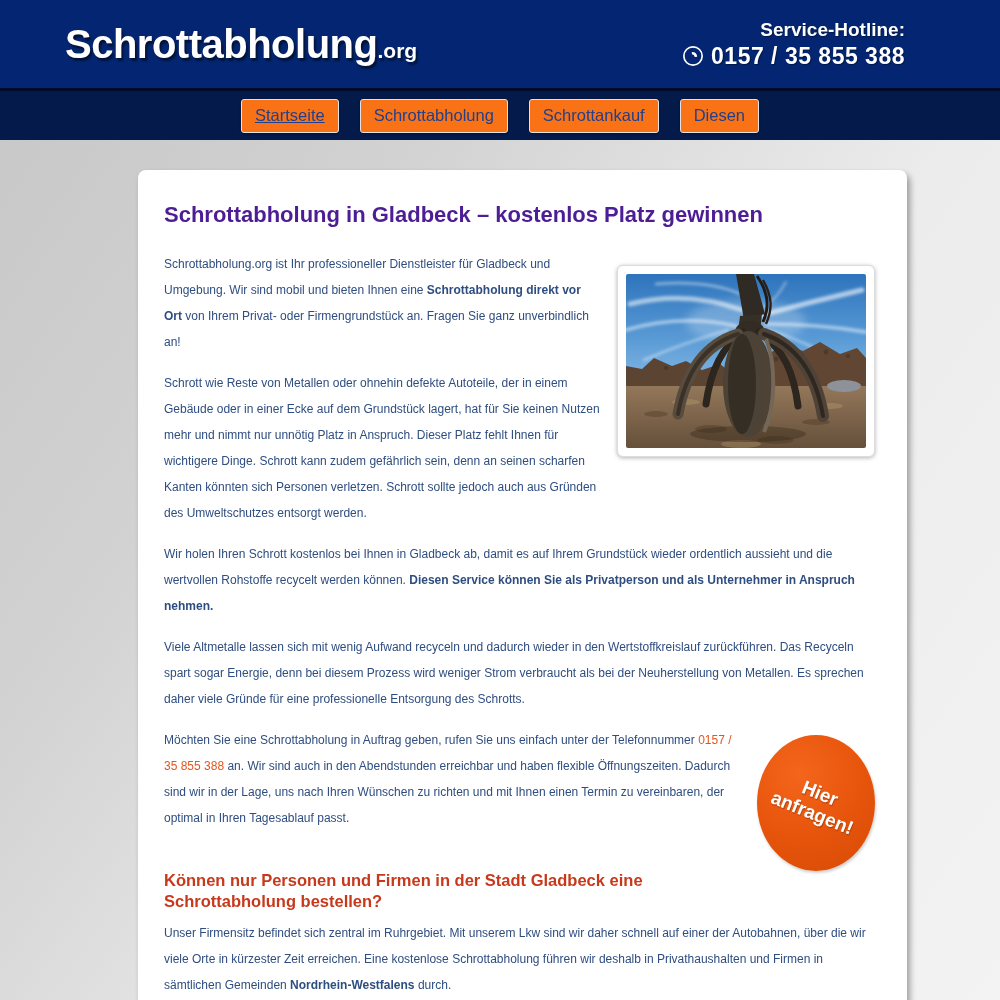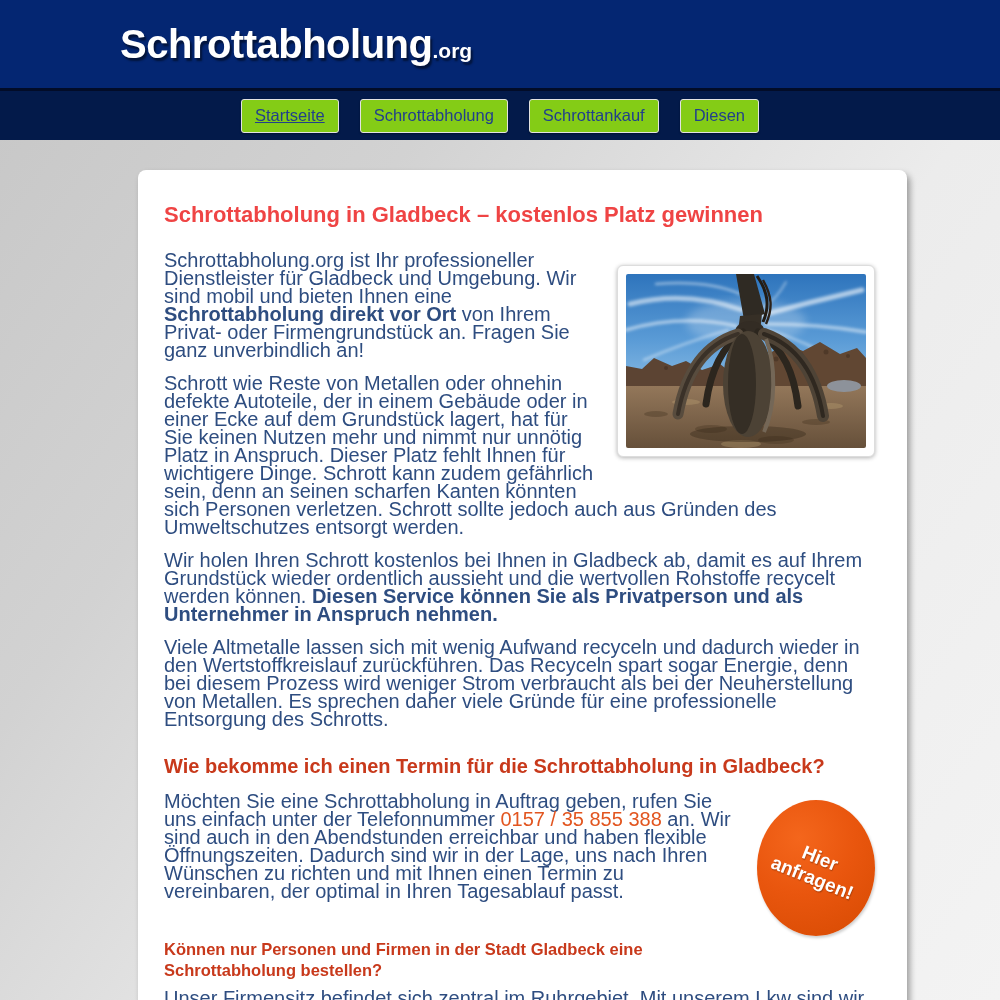--- a/index.html
+++ b/index.html
@@ -6,53 +6,53 @@
   html,body { width:1000px; height:1000px; overflow:hidden; }
   body {
     font-family:"Liberation Sans","DejaVu Sans",sans-serif;
     background:linear-gradient(125deg,#c6c6c6 0%,#d2d2d2 30%,#ececec 62%,#f3f3f3 100%);
   }
 
   
   .header {
     height:88px; background:#042672; position:relative;
     display:flex; align-items:center; justify-content:space-between;
-    padding:0 95px 0 120px;
+    padding:0 95px 0 65px;
   }
   .logo { color:#fff; text-decoration:none; text-shadow:2px 3px 2px rgba(0,0,0,.5); cursor:pointer; white-space:nowrap; }
   .logo .main { font-size:40px; font-weight:bold; letter-spacing:-.5px; }
   .logo .suffix { font-size:21px; font-weight:bold; }
   .hotline { color:#fff; text-align:right; text-shadow:1px 1px 1px rgba(0,0,0,.4); }
   .hotline .lbl { font-size:19px; font-weight:bold; display:block; margin-bottom:2px; }
   .hotline .num-row { display:flex; align-items:center; justify-content:flex-end; gap:7px; }
   .hotline .num { font-size:23px; font-weight:bold; letter-spacing:.5px; cursor:pointer; }
 
   
   .nav {
     height:52px; background:#031a4a; border-top:3px solid #020c28;
     display:flex; align-items:center; justify-content:center; gap:21px;
   }
   .nav button {
     font-family:inherit; font-size:16.5px; color:#213f8c;
-    background:#84cc16; border:1px solid #e2e2e2; border-radius:3px;
+    background:#f97316; border:1px solid #e2e2e2; border-radius:3px;
     padding:6px 13px 7px; cursor:pointer; box-shadow:0 1px 2px rgba(0,0,0,.35);
   }
   .nav button.current { text-decoration:underline; }
 
   
   .card {
     width:769px; margin:30px 0 0 138px; min-height:900px;
     background:#fff; border-radius:8px 8px 0 0;
     box-shadow:3px 4px 6px rgba(0,0,0,.35);
     padding:30px 32px 40px 26px;
   }
-  h1.page-title { color:#ef4444; font-size:22px; line-height:1.15; margin:2px 0 24px; }
+  h1.page-title { color:#4c1d95; font-size:22px; line-height:1.15; margin:2px 0 24px; }
   h2.section-title { color:#c8391b; font-size:20px; line-height:1.2; margin:26px 0 14px; }
   h3.faq-q { color:#c8391b; font-size:16.5px; line-height:1.25; margin:39px 0 5px; }
-  p.txt { color:#2e4d80; font-size:20px; line-height:18px; margin:8px 0 15px; }
+  p.txt { color:#2e4d80; font-size:12px; line-height:26px; margin:8px 0 15px; }
   .seg-b { font-weight:bold; }
   .seg-orange { color:#e2551f; }
 
   
   figure.photo {
     float:right; width:258px; height:192px; margin:14px 0 42px 16px;
     background:#fff; border:1px solid #ddd; border-radius:6px;
     padding:8px; box-shadow:0 1px 4px rgba(0,0,0,.3);
   }
   figure.photo svg { display:block; width:240px; height:174px; border-radius:2px; }
@@ -73,20 +73,30 @@
   }
   .clear { clear:both; }
 </style>
 </head>
 <body>
 
 <div class="header">
   <a class="logo">
     <span class="main">Schrottabholung</span><span class="suffix">.org</span>
   </a>
+  <div class="hotline">
+    <span class="lbl">Service-Hotline:</span>
+    <span class="num-row">
+      <svg width="22" height="22" viewBox="0 0 24 24">
+        <circle cx="12" cy="12" r="10" fill="none" stroke="#ffffff" stroke-width="1.8"></circle>
+        <path d="M8.1 9.5 Q12 5.7 15.9 9.5 L14.1 11.5 Q12 9.7 9.9 11.5 Z" fill="#ffffff" transform="rotate(42 12 12)"></path>
+      </svg>
+      <span class="num">0157 / 35 855 388</span>
+    </span>
+  </div>
 </div>
 
 <div class="nav">
   <button class="current">Startseite</button>
   <button>Schrottabholung</button>
   <button>Schrottankauf</button>
   <button>Diesen</button>
 </div>
 
 <div class="card">
@@ -173,21 +183,20 @@
         <path d="M140 65 C150 90 150 132 138 158" stroke="#746757" stroke-width="4" fill="none"></path>
       </g>
     </svg>
   </figure>
 
   <p class="txt"><span>Schrottabholung.org ist Ihr professioneller Dienstleister für Gladbeck und Umgebung. Wir sind mobil und bieten Ihnen eine </span><span class="seg-b">Schrottabholung direkt vor Ort</span><span> von Ihrem Privat- oder Firmengrundstück an. Fragen Sie ganz unverbindlich an!</span></p>
   <p class="txt"><span>Schrott wie Reste von Metallen oder ohnehin defekte Autoteile, der in einem Gebäude oder in einer Ecke auf dem Grundstück lagert, hat für Sie keinen Nutzen mehr und nimmt nur unnötig Platz in Anspruch. Dieser Platz fehlt Ihnen für wichtigere Dinge. Schrott kann zudem gefährlich sein, denn an seinen scharfen Kanten könnten sich Personen verletzen. Schrott sollte jedoch auch aus Gründen des Umweltschutzes entsorgt werden.</span></p>
   <p class="txt"><span>Wir holen Ihren Schrott kostenlos bei Ihnen in Gladbeck ab, damit es auf Ihrem Grundstück wieder ordentlich aussieht und die wertvollen Rohstoffe recycelt werden können. </span><span class="seg-b">Diesen Service können Sie als Privatperson und als Unternehmer in Anspruch nehmen.</span></p>
   <p class="txt"><span>Viele Altmetalle lassen sich mit wenig Aufwand recyceln und dadurch wieder in den Wertstoffkreislauf zurückführen. Das Recyceln spart sogar Energie, denn bei diesem Prozess wird weniger Strom verbraucht als bei der Neuherstellung von Metallen. Es sprechen daher viele Gründe für eine professionelle Entsorgung des Schrotts.</span></p>
 
-  <h2 class="section-title">Wie bekomme ich einen Termin für die Schrottabholung in Gladbeck?</h2>
 
   <div class="cta-wrap">
     <button class="cta">
       <span class="cta-txt"><span>Hier</span><br><span>anfragen!</span></span>
     </button>
   </div>
 
   <p class="txt"><span>Möchten Sie eine Schrottabholung in Auftrag geben, rufen Sie uns einfach unter der Telefonnummer </span><span class="seg-orange">0157 / 35 855 388</span><span> an. Wir sind auch in den Abendstunden erreichbar und haben flexible Öffnungszeiten. Dadurch sind wir in der Lage, uns nach Ihren Wünschen zu richten und mit Ihnen einen Termin zu vereinbaren, der optimal in Ihren Tagesablauf passt.</span></p>
 
   <h3 class="faq-q">Können nur Personen und Firmen in der Stadt Gladbeck eine Schrottabholung bestellen?</h3>

